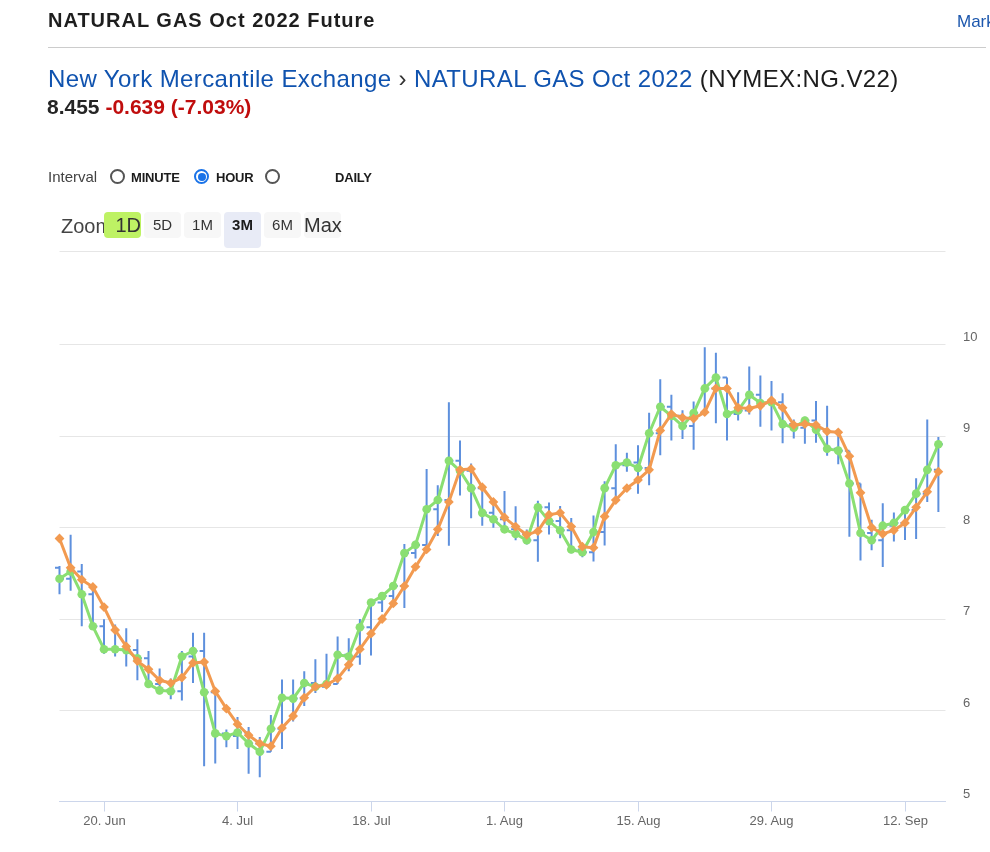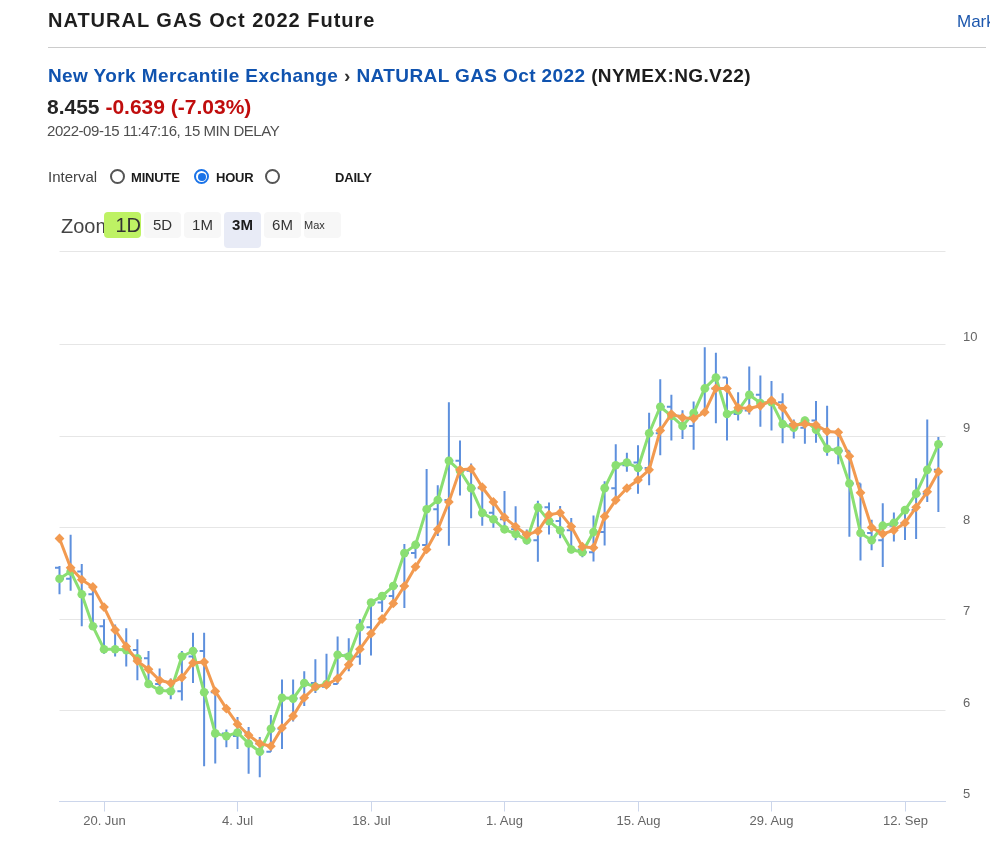--- a/index.html
+++ b/index.html
@@ -3,38 +3,37 @@
 <style>
 html,body{margin:0;padding:0;background:#ffffff;font-family:"Liberation Sans",sans-serif;}
 #page{position:relative;width:990px;height:852px;overflow:hidden;background:#fff;}
 .abs{position:absolute;white-space:nowrap;}
 </style></head>
 <body>
 <div id="page">
 <div class="abs" style="left:48px;top:9px;font-size:20px;font-weight:bold;color:#1e1e1e;letter-spacing:1px;">NATURAL GAS Oct 2022 Future</div>
 <div class="abs" style="left:957px;top:12px;font-size:17px;color:#1c57ad;">Markets</div>
 <div class="abs" style="left:48px;top:47px;width:938px;height:1px;background:#cccccc;"></div>
-<div class="abs" style="left:48px;top:65px;font-size:19px;font-weight:bold;color:#1053af;letter-spacing:0.4px;">New York Mercantile Exchange <span style="color:#333;">›</span> NATURAL GAS Oct 2022 <span style="color:#1d1d1d;">(NYMEX:NG.V22)</span></div>
+<div class="abs" style="left:48px;top:65px;font-size:24px;font-weight:normal;color:#1053af;letter-spacing:0.4px;">New York Mercantile Exchange <span style="color:#333;">›</span> NATURAL GAS Oct 2022 <span style="color:#1d1d1d;">(NYMEX:NG.V22)</span></div>
 <div class="abs" style="left:47px;top:95px;font-size:21px;font-weight:bold;color:#252525;">8.455 <span style="color:#c00d0d;">-0.639 (-7.03%)</span></div>
-<div class="abs" style="left:47px;top:122px;font-size:15px;color:#4f4f4f;letter-spacing:-0.45px;">2022-09-15 11:47:16, 15 MIN DELAY</div>
 <div class="abs" style="left:48px;top:168px;font-size:15px;color:#434343;">Interval</div>
 <div class="abs" style="left:110px;top:169px;width:15px;height:15px;border:2px solid #555;border-radius:50%;box-sizing:border-box;"></div>
 <div class="abs" style="left:131px;top:170px;font-size:13px;font-weight:bold;color:#1c1c1c;letter-spacing:-0.2px;">MINUTE</div>
 <div class="abs" style="left:194px;top:169px;width:15px;height:15px;border:2px solid #1a73e8;border-radius:50%;box-sizing:border-box;"></div>
 <div class="abs" style="left:197.5px;top:172.5px;width:8px;height:8px;background:#1a73e8;border-radius:50%;"></div>
 <div class="abs" style="left:216px;top:170px;font-size:13px;font-weight:bold;color:#1c1c1c;letter-spacing:-0.2px;text-align:right;">HOUR</div>
 <div class="abs" style="left:265px;top:169px;width:15px;height:15px;border:2px solid #555;border-radius:50%;box-sizing:border-box;"></div>
 <div class="abs" style="left:287px;top:170px;font-size:13px;font-weight:bold;color:#1c1c1c;letter-spacing:-0.2px;margin-left:48px;">DAILY</div>
 <div class="abs" style="left:61px;top:215px;font-size:20px;color:#444;">Zoom</div>
 <div class="abs" style="left:104px;top:212px;width:37px;height:26px;background:#bef264;border-radius:4px;font-size:20px;color:#333;text-align:right;line-height:26px;">1D</div>
 <div class="abs" style="left:144px;top:212px;width:37px;height:26px;background:#f7f7f7;border-radius:4px;font-size:15px;color:#333;text-align:center;line-height:26px;">5D</div>
 <div class="abs" style="left:184px;top:212px;width:37px;height:26px;background:#f7f7f7;border-radius:4px;font-size:15px;color:#333;text-align:center;line-height:26px;">1M</div>
 <div class="abs" style="left:224px;top:212px;width:37px;height:36px;background:#e8ebf6;border-radius:4px;font-size:15px;font-weight:bold;color:#1a1a1a;text-align:center;line-height:26px;">3M</div>
 <div class="abs" style="left:264px;top:212px;width:37px;height:26px;background:#f7f7f7;border-radius:4px;font-size:15px;color:#333;text-align:center;line-height:26px;">6M</div>
-<div class="abs" style="left:304px;top:212px;width:37px;height:26px;background:#f7f7f7;border-radius:4px;font-size:11px;color:#333;text-align:left;line-height:26px;">Max</div>
+<div class="abs" style="left:304px;top:212px;width:37px;height:26px;background:#f7f7f7;border-radius:4px;font-size:20px;color:#333;text-align:right;line-height:26px;">Max</div>
 <svg width="990" height="852" viewBox="0 0 990 852" style="position:absolute;left:0;top:0">
 <line x1="59.5" y1="251.5" x2="945.5" y2="251.5" stroke="#e6e6e6" stroke-width="1"></line>
 <line x1="59.5" y1="344.5" x2="945.5" y2="344.5" stroke="#e6e6e6" stroke-width="1"></line>
 <line x1="59.5" y1="436.5" x2="945.5" y2="436.5" stroke="#e6e6e6" stroke-width="1"></line>
 <line x1="59.5" y1="527.5" x2="945.5" y2="527.5" stroke="#e6e6e6" stroke-width="1"></line>
 <line x1="59.5" y1="619.5" x2="945.5" y2="619.5" stroke="#e6e6e6" stroke-width="1"></line>
 <line x1="59.5" y1="710.5" x2="945.5" y2="710.5" stroke="#e6e6e6" stroke-width="1"></line>
 <line x1="59" y1="801.5" x2="946" y2="801.5" stroke="#ccd6eb" stroke-width="1"></line>
 <line x1="104.5" y1="801.5" x2="104.5" y2="811.5" stroke="#ccd6eb" stroke-width="1"></line>
 <text x="104.5" y="825" font-size="13" fill="#666666" text-anchor="middle" font-family="Liberation Sans, sans-serif">20. Jun</text>

